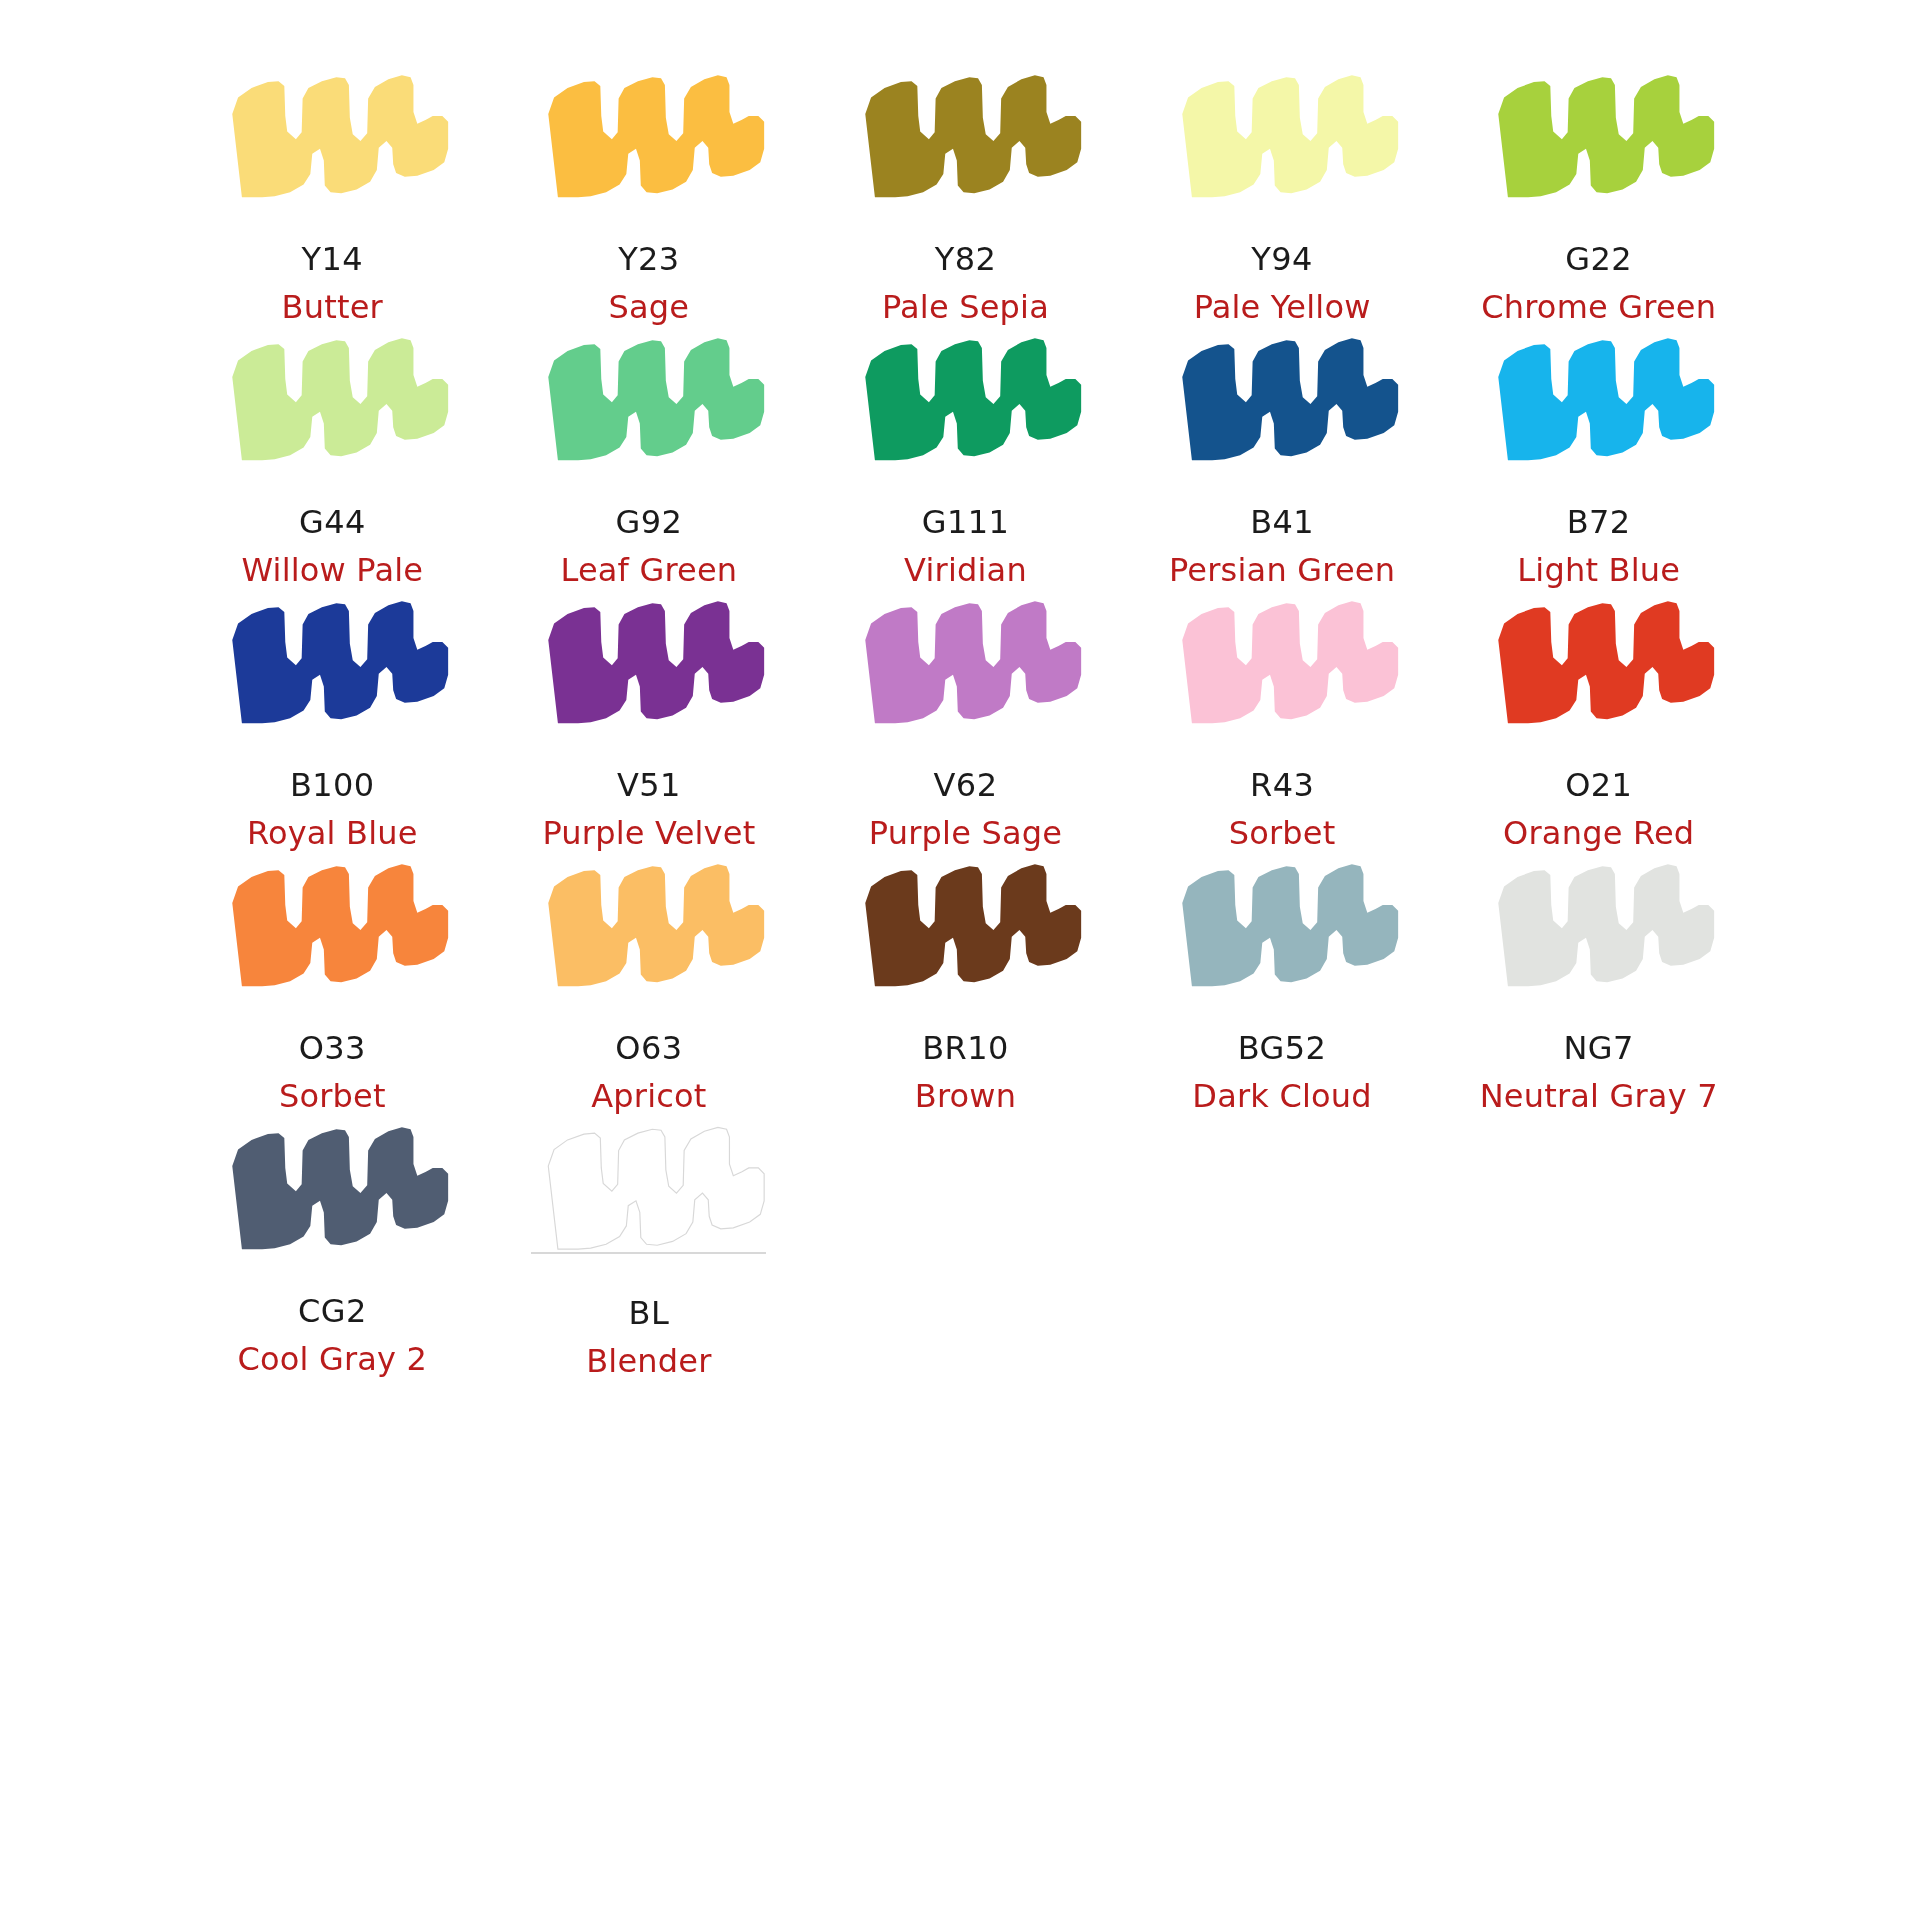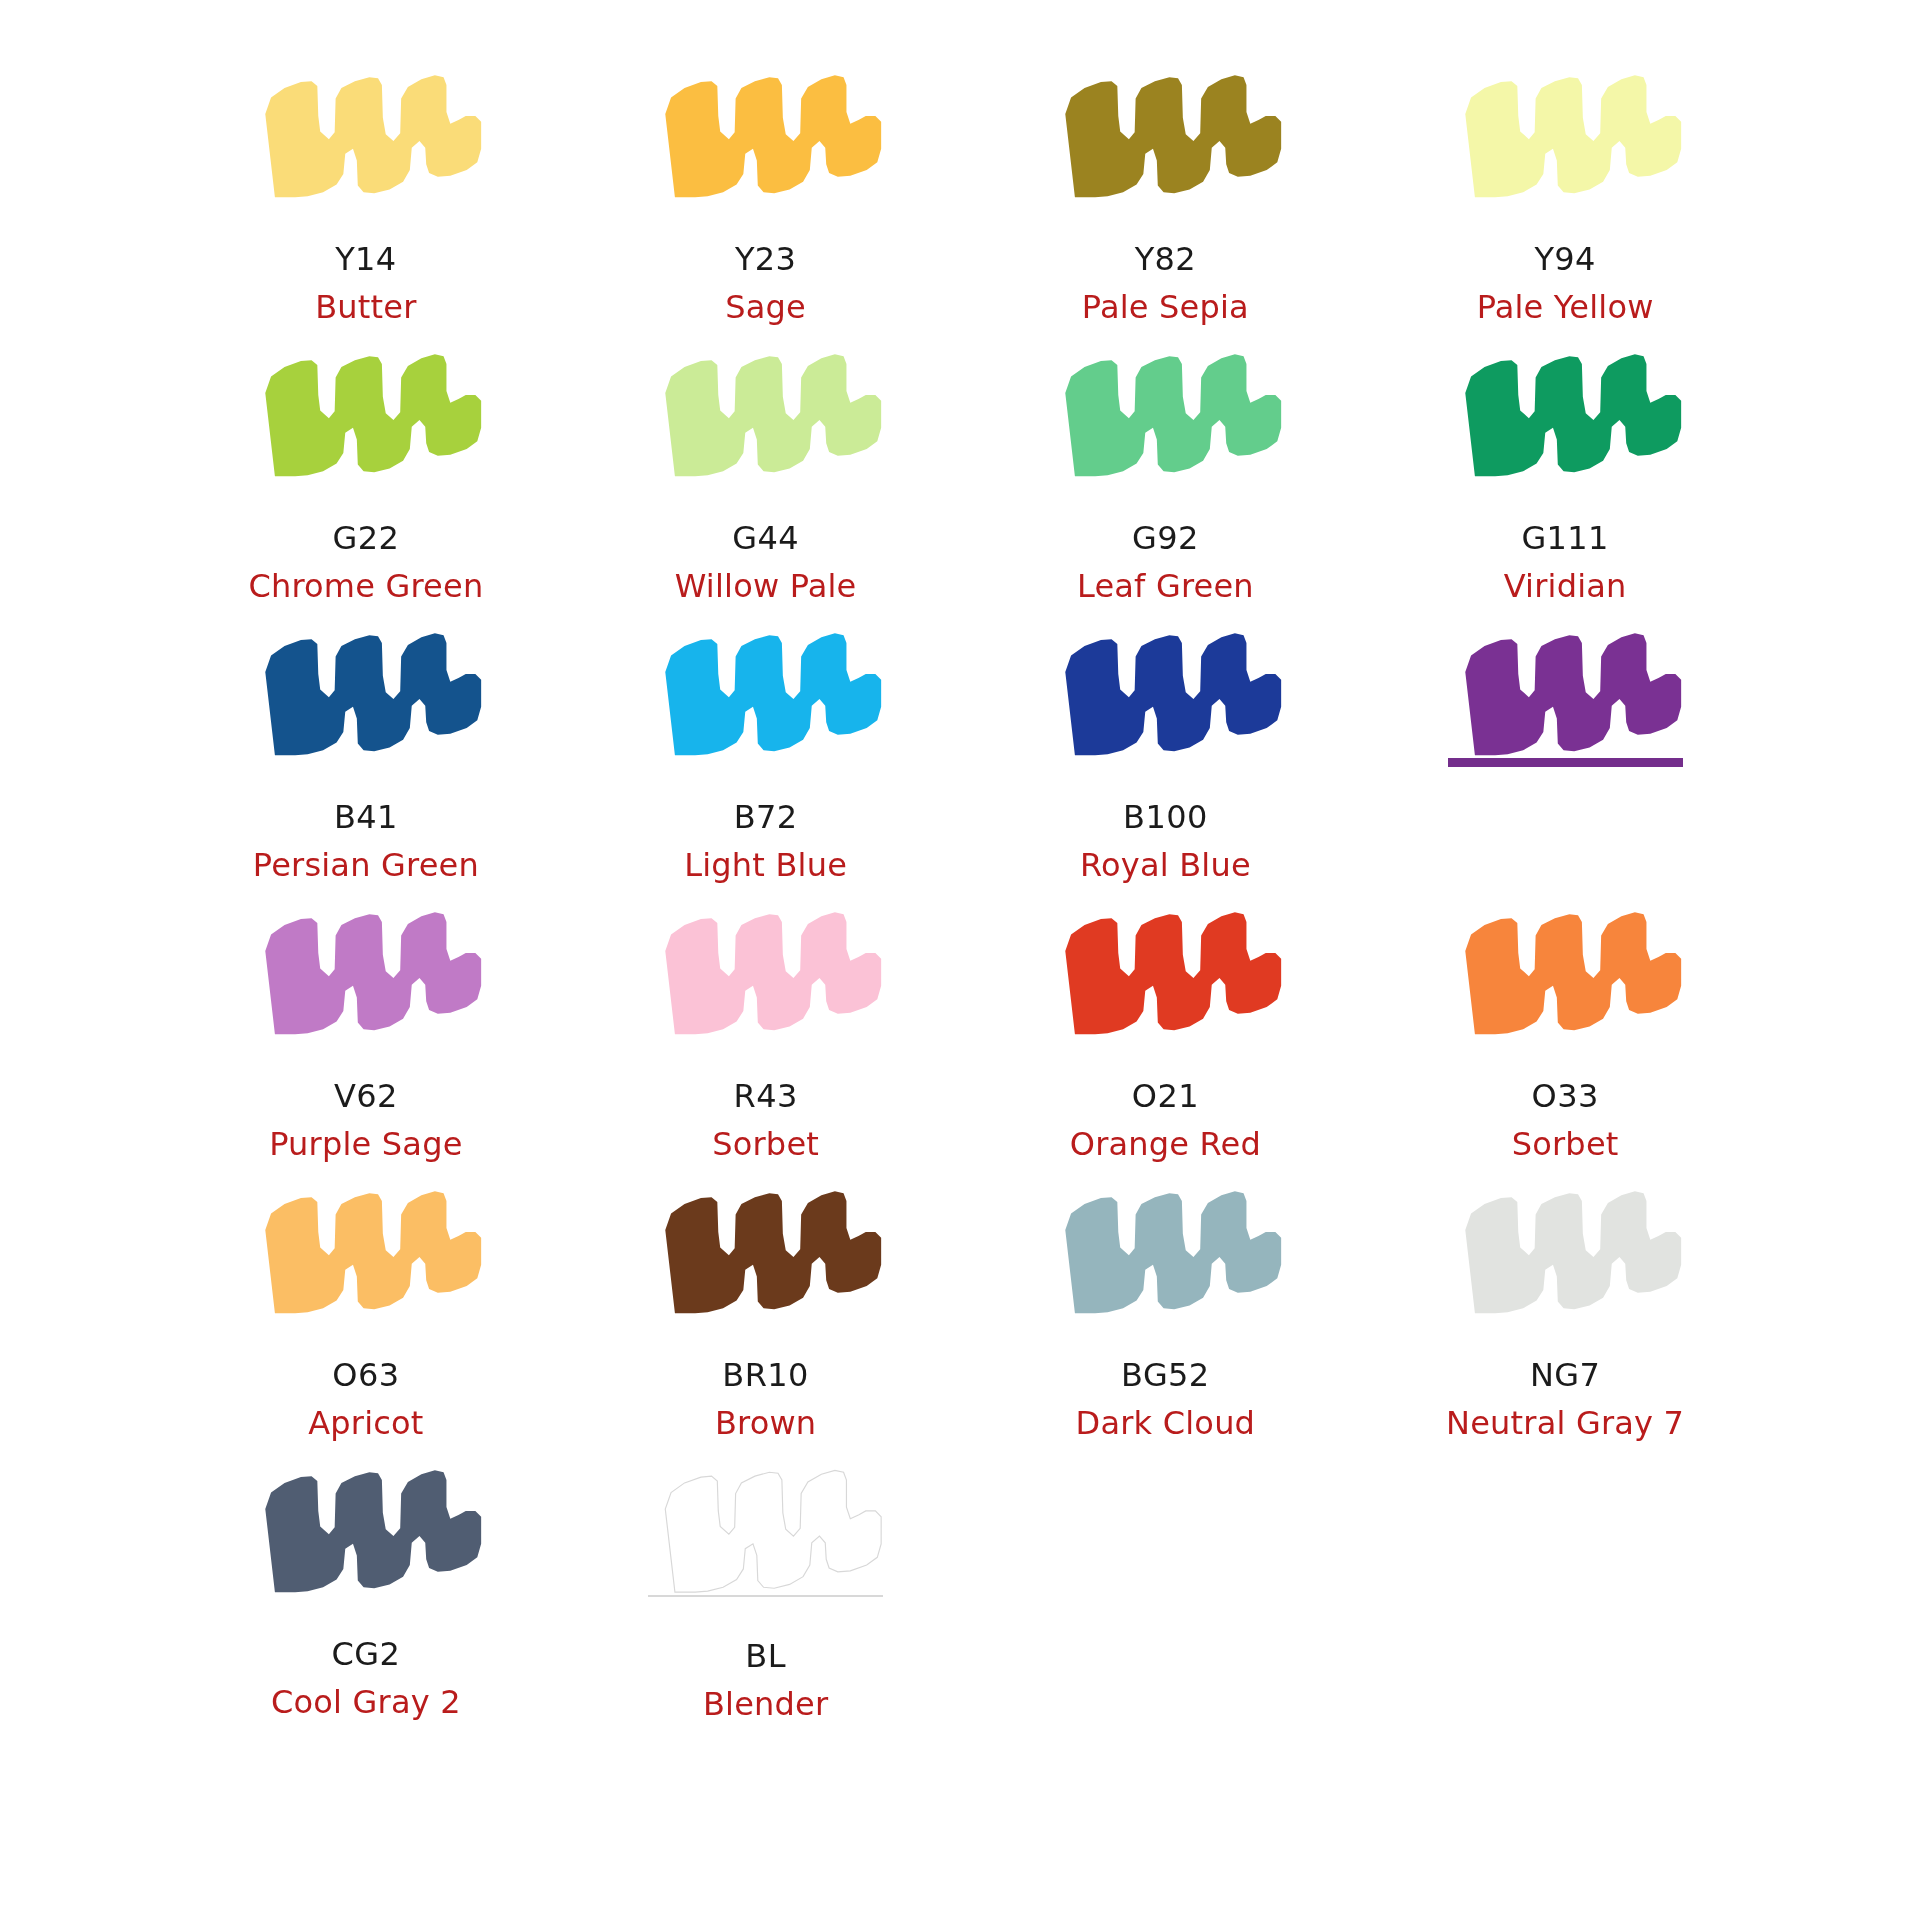--- a/index.html
+++ b/index.html
@@ -19,25 +19,24 @@
   .chart {
     box-sizing: border-box;
     width: 1931px;
     height: 1931px;
     padding: 56px 174px 0 174px;
     background: #ffffff;
   }
 
   .grid {
     display: grid;
-    grid-template-columns: repeat(4, 1fr);
+    grid-template-columns: repeat(5, 1fr);
     grid-auto-rows: 263px;
     column-gap: 0px;
     row-gap: 0px;
-    gap: 16px;
   }
 
   .swatch-cell {
     position: relative;
     display: flex;
     flex-direction: column;
     align-items: center;
     justify-content: flex-start;
   }
 
@@ -944,20 +943,24 @@
           L 101 122
           L 94 133
           L 80 141
           L 64 145
           L 51 146
           Z
         " fill="#7a3193" stroke="none"></path>
       </svg>
     </div>
     <div class="underline" style="background: rgb(116, 46, 140);"></div>
+    <div class="labels">
+      <div class="code">V51</div>
+      <div class="name">Purple Velvet</div>
+    </div>
   </div>
 
   <div class="swatch-cell">
     <div class="stroke-wrap">
       <svg viewBox="0 0 248 150" preserveAspectRatio="none" aria-hidden="true">
         <path class="stroke-path" d="
           M 30 146
           L 20 60
           L 26 43
           L 40 33

